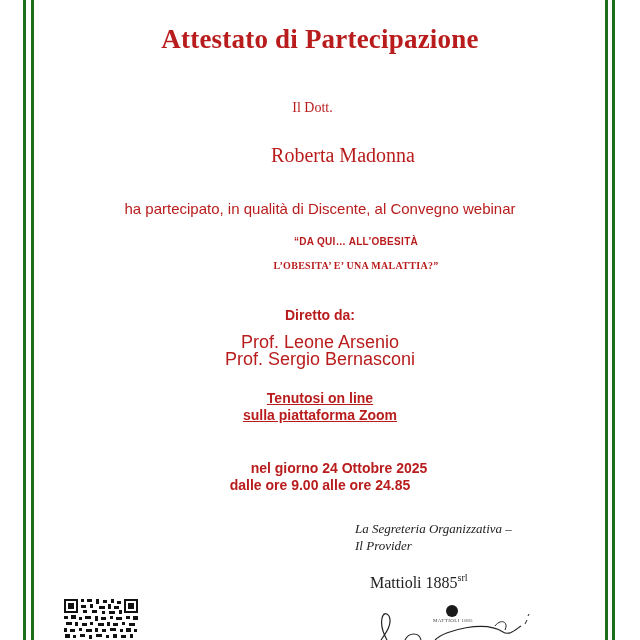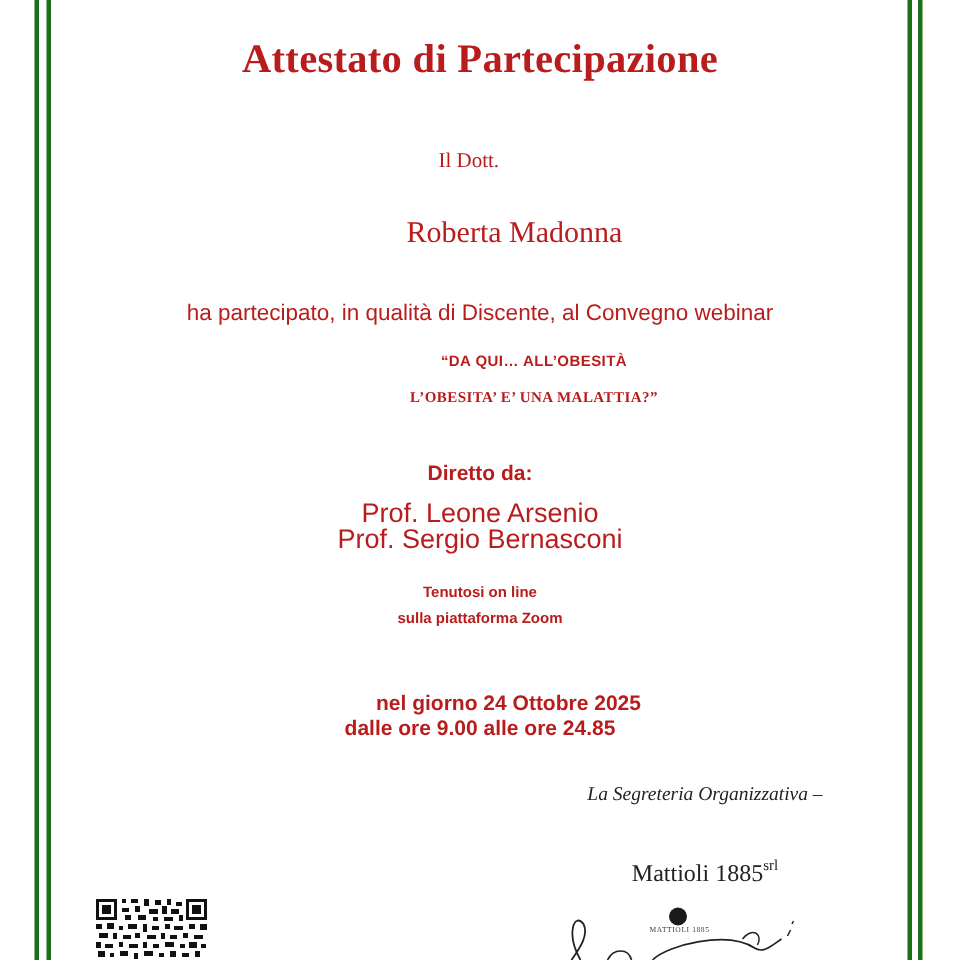--- a/index.html
+++ b/index.html
@@ -8,23 +8,23 @@
   .txt { position:absolute; left:0; width:640px; text-align:center; color:#b91c1c; white-space:nowrap; }
   .serif { font-family:"Liberation Serif", "DejaVu Serif", serif; }
   .sans { font-family:"Liberation Sans", "DejaVu Sans", sans-serif; }
   .title { top:24px; font-size:27px; font-weight:bold; letter-spacing:0.2px; }
   .dott { top:100px; font-size:14px; left:0; }
   .name { top:144px; font-size:20px;margin-left:23px; }
   .partline { top:200px; font-size:15px; }
   .conv { font-size:10px; font-weight:bold; letter-spacing:0.3px;padding-left:36px; }
   .diretto { top:307px; font-size:14px; font-weight:bold; }
   .prof { font-size:18px; }
-  .tenut { font-size:10px; font-weight:bold; }
+  .tenut { font-size:14px; font-weight:bold;text-decoration:underline; }
   .date { font-size:14px; font-weight:bold; }
-  .rtxt { position:absolute; text-align:center; color:#222; white-space:nowrap; }
+  .rtxt { position:absolute; color:#222; white-space:nowrap; }
   .segr { left:355px; width:230px; top:520px; font-size:13px; font-style:italic; line-height:17px; }
   .matt { left:370px; width:200px; top:572px; font-size:16px; }
   .matt sup { font-size:10px; vertical-align:7px; }
   .logo-circle { position:absolute; left:446px; top:605px; width:12px; height:12px; border-radius:50%; background:#1a1a1a; }
   .logo-text { position:absolute; left:428px; top:618px; width:50px; text-align:center; font-family:"Liberation Serif", serif; font-size:5px; color:#444; letter-spacing:0.4px; }
   .qr { position:absolute; left:63px; top:598px; width:76px; height:42px; }
   .sig { position:absolute; left:375px; top:602px; width:165px; height:38px; }
 </style>
 </head>
 <body>
@@ -46,20 +46,21 @@
 <div class="txt sans prof" style="top:349px;">Prof. Sergio Bernasconi</div>
 
 <div class="txt sans tenut" style="top:390px;">Tenutosi on line</div>
 <div class="txt sans tenut" style="top:407px;">sulla piattaforma Zoom</div>
 
 <div class="txt sans date" style="top:460px;padding-left:19px;">nel giorno 24 Ottobre 2025</div>
 <div class="txt sans date" style="top:477px;">dalle ore 9.00 alle ore 24.85</div>
 
 <div class="rtxt serif segr">
   <div>La Segreteria Organizzativa –</div>
+  <div>Il Provider</div>
 </div>
 
 <div class="rtxt serif matt">
   <span>Mattioli 1885</span><sup>srl</sup>
 </div>
 
 <svg class="sig" viewBox="0 0 165 38">
   <path d="M12 38 C 2 20, 8 6, 14 14 C 18 22, 10 32, 6 38" stroke="#222" stroke-width="1.2" fill="none"></path>
   <path d="M30 38 C 34 30, 44 30, 46 38" stroke="#222" stroke-width="1.1" fill="none"></path>
   <path d="M60 38 C 70 28, 110 18, 128 30 C 134 34, 140 28, 146 24" stroke="#222" stroke-width="1.1" fill="none"></path>

